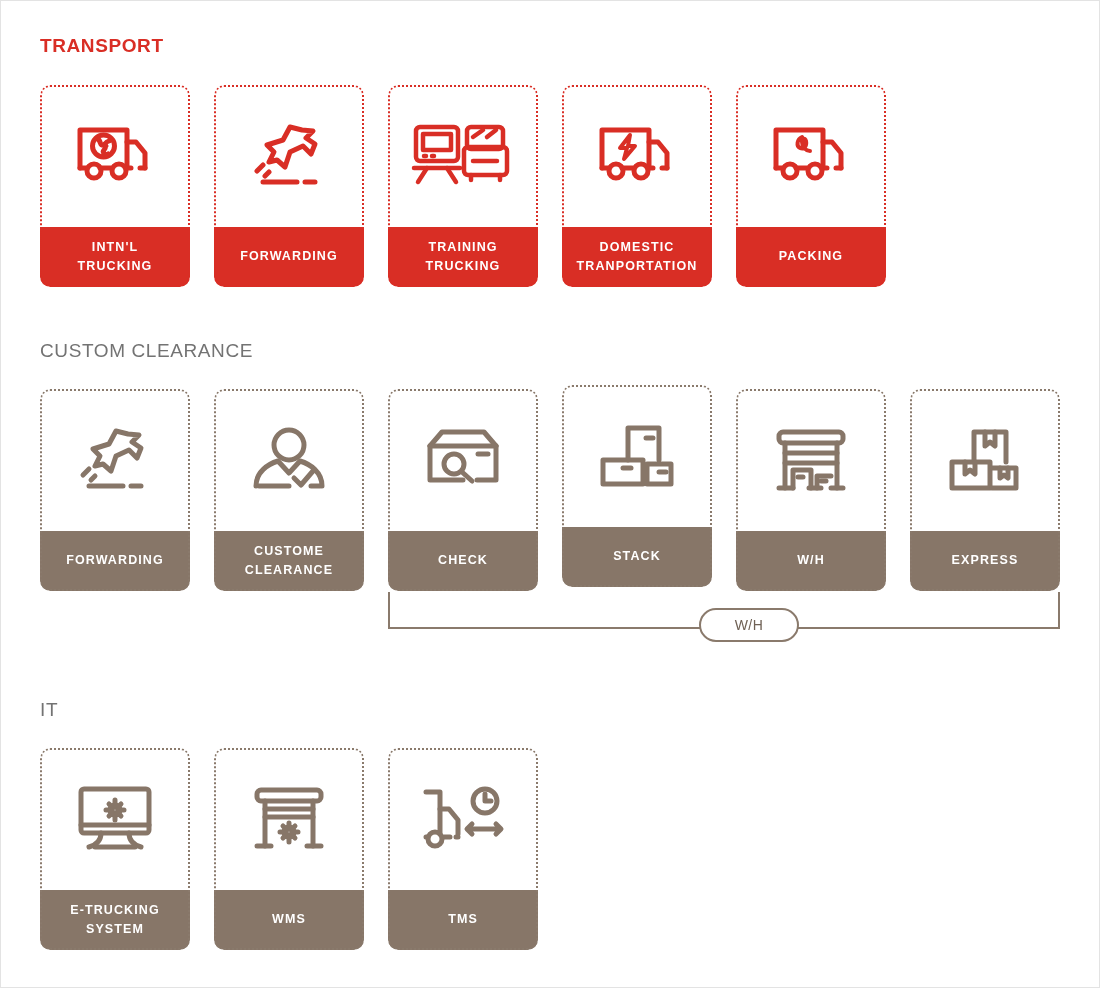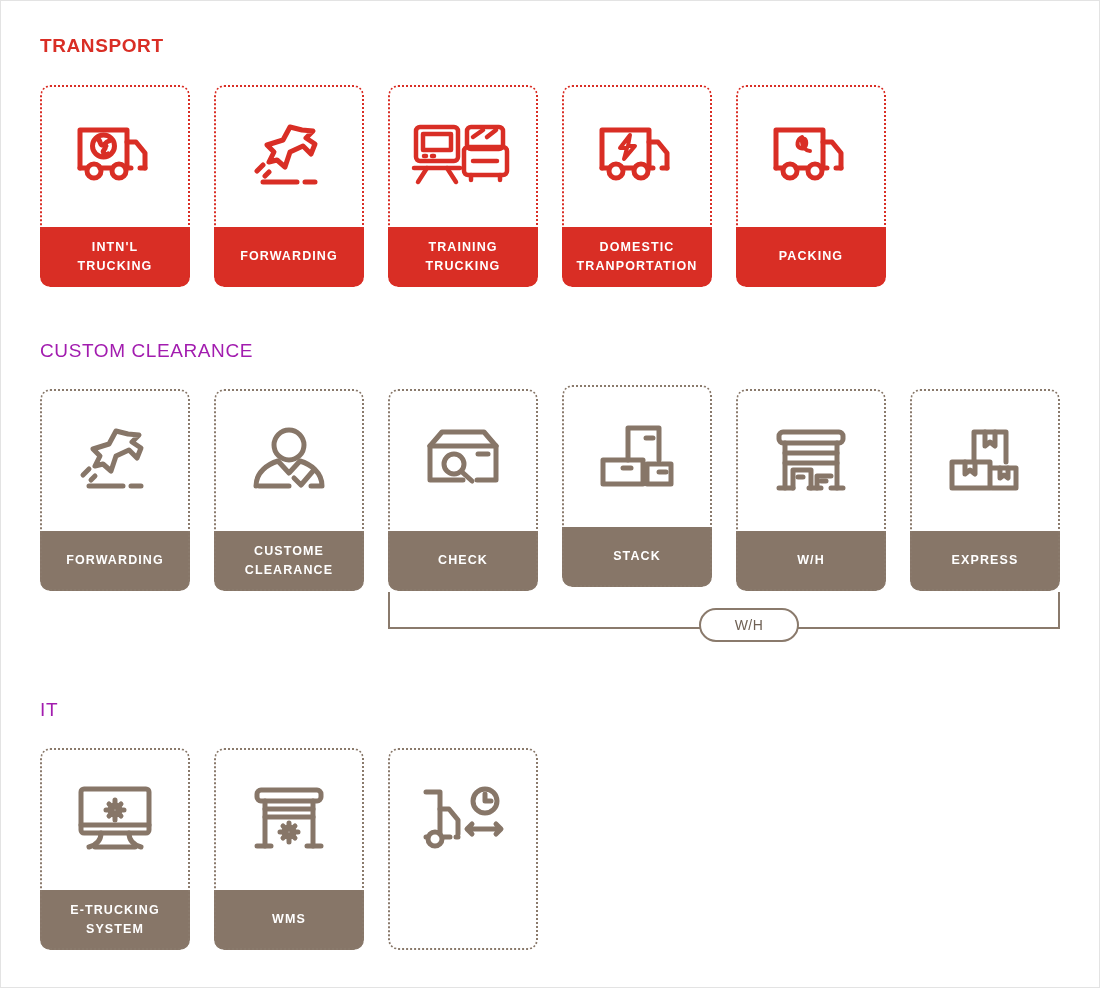--- a/index.html
+++ b/index.html
@@ -19,21 +19,21 @@
 
   
   .section-title{
     position:absolute;
     font-size:19px;
     font-weight:700;
     letter-spacing:0.6px;
     white-space:nowrap;
   }
   .section-title.red   { color:#D92E25; }
-  .section-title.dark  { color:#a21caf; font-weight:400; }
+  .section-title.dark  { color:#737373; font-weight:400; }
 
   
   .card{
     position:absolute;
     width:150px;
     height:202px;
     border-radius:10px;
     overflow:hidden;
     background:#fff;
   }
@@ -356,16 +356,17 @@
           <path d="M6 8h14v42"></path>
           <path d="M20 25h9l9 11v14"></path>
           <path d="M6 53h2M24 53h6M36 53h2"></path>
           <circle cx="15" cy="55" r="7"></circle>
           <circle cx="65" cy="17" r="12"></circle>
           <path d="M65 10v7h6"></path>
           <path d="M48 45h32M52 40l-5 5 5 5M76 40l5 5-5 5"></path>
         </g>
       </svg>
     </div>
+    <div class="label-band">TMS</div>
     <div class="outline"></div>
   </div>
 
 </div>
 
 </body></html>

